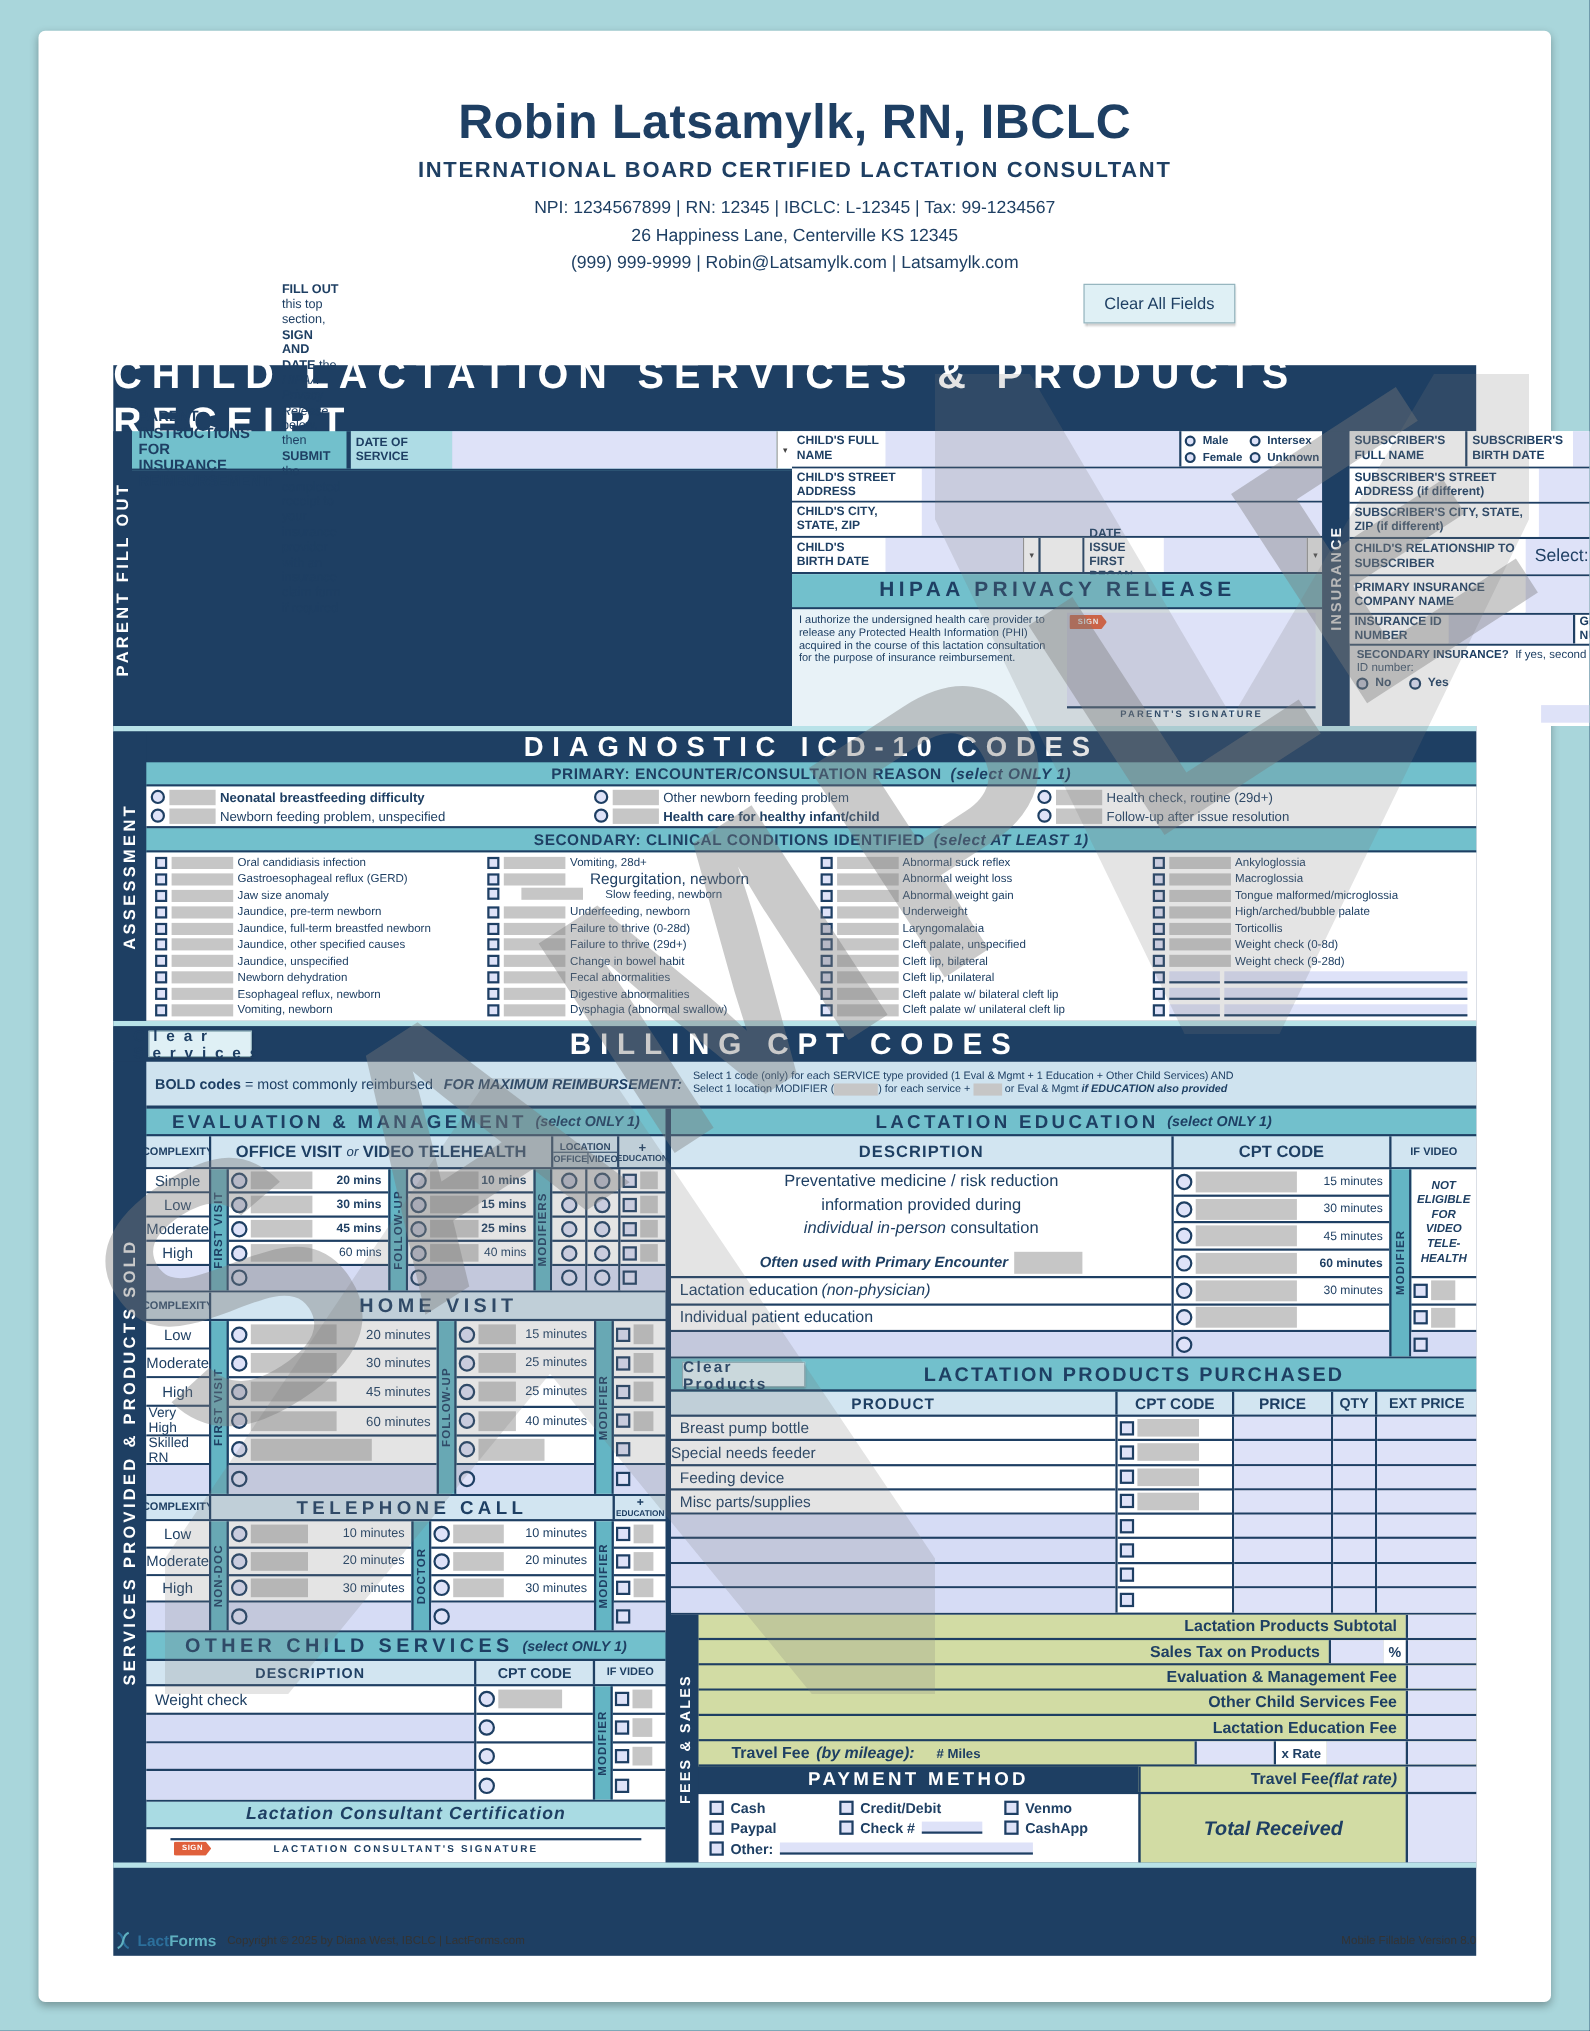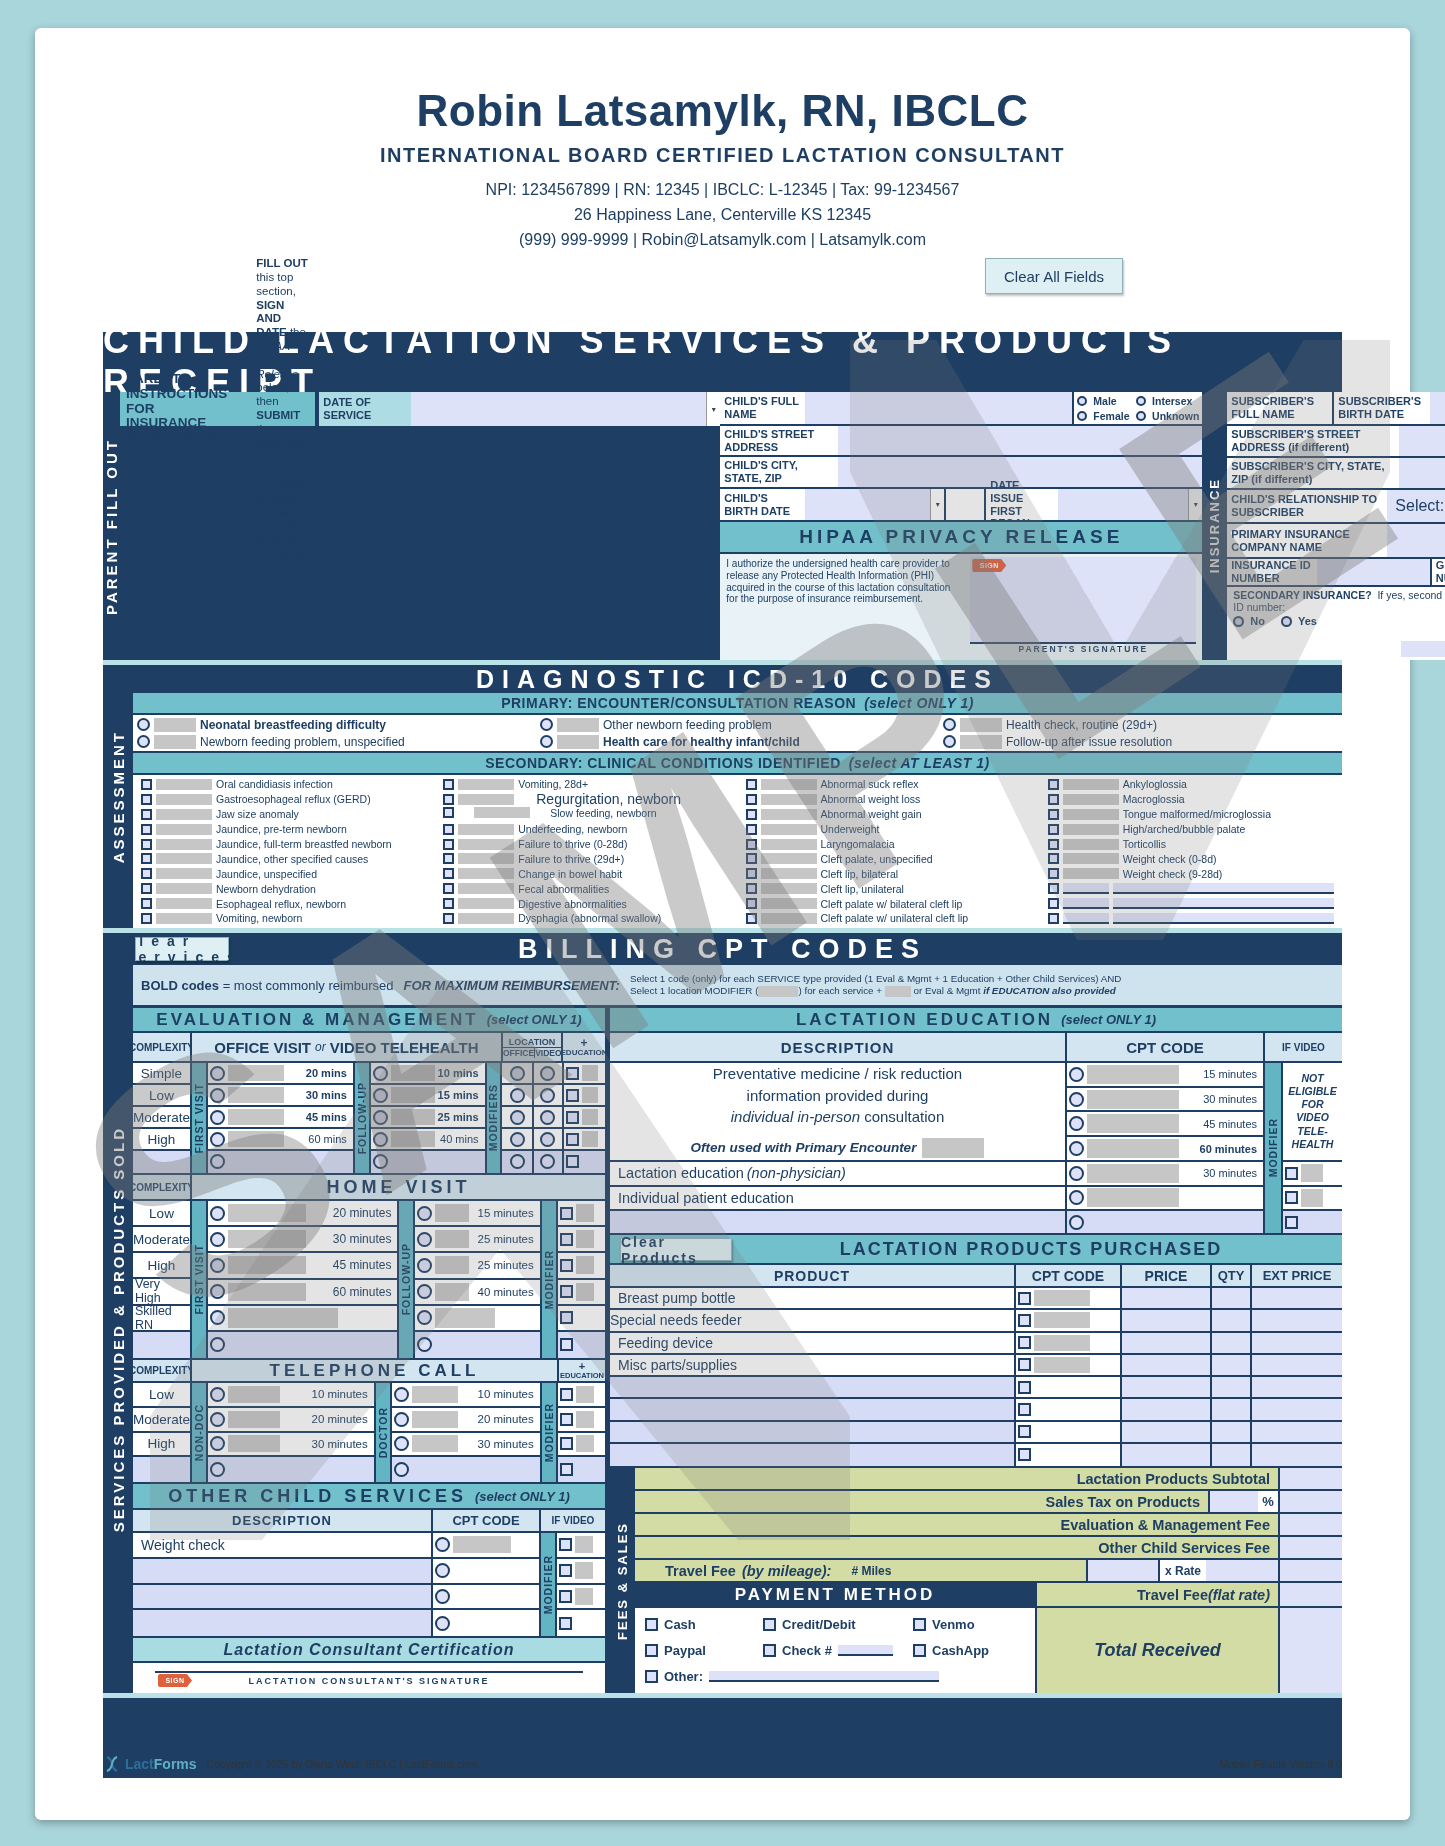--- a/index.html
+++ b/index.html
@@ -1097,20 +1097,24 @@
                   </div>
                   <div class="khrow" style="height:23px">
                       <div class="khlbl">Evaluation &amp; Management Fee</div>
                       <div class="val"></div>
                     </div>
                   <div class="khrow" style="height:23px">
                       <div class="khlbl">Other Child Services Fee</div>
                       <div class="val"></div>
                     </div>
                   <div class="khrow" style="height:23px">
+                      <div class="khlbl">Lactation Education Fee</div>
+                      <div class="val"></div>
+                    </div>
+                  <div class="khrow" style="height:23px">
                     <div class="khlbl" style="justify-content:flex-start;padding-left:30px;gap:6px">
                       <span>Travel Fee </span>
                         <span class="it">(by mileage):</span>
                       <span style="font-size:12px;margin-left:14px"># Miles</span>
                     </div>
                     <div class="inp" style="width:72px;border-left:2px solid var(--nv)"></div>
                     <div style="width:48px;background:#fff;font-size:12px;font-weight:700;display:flex;align-items:center;justify-content:center;border-left:2px solid var(--nv)">x Rate</div>
                     <div class="inp" style="width:72px"></div>
                     <div class="val"></div>
                   </div>

